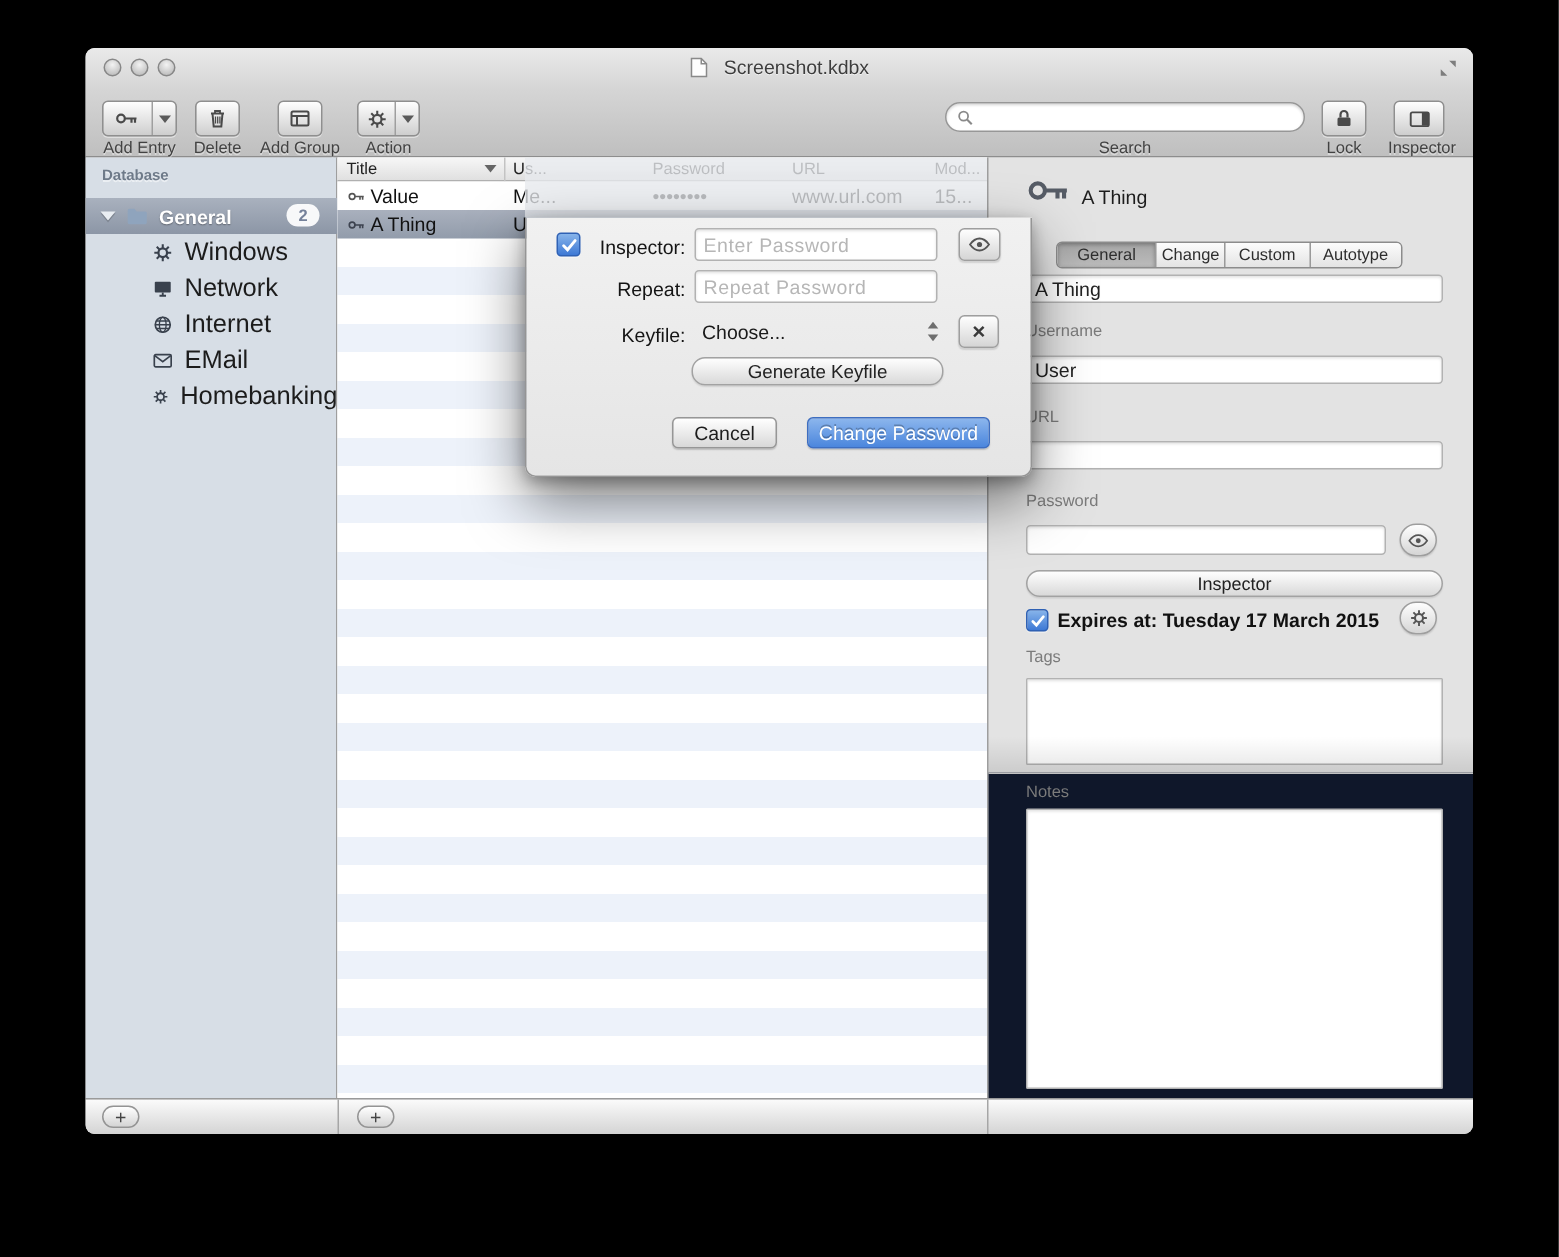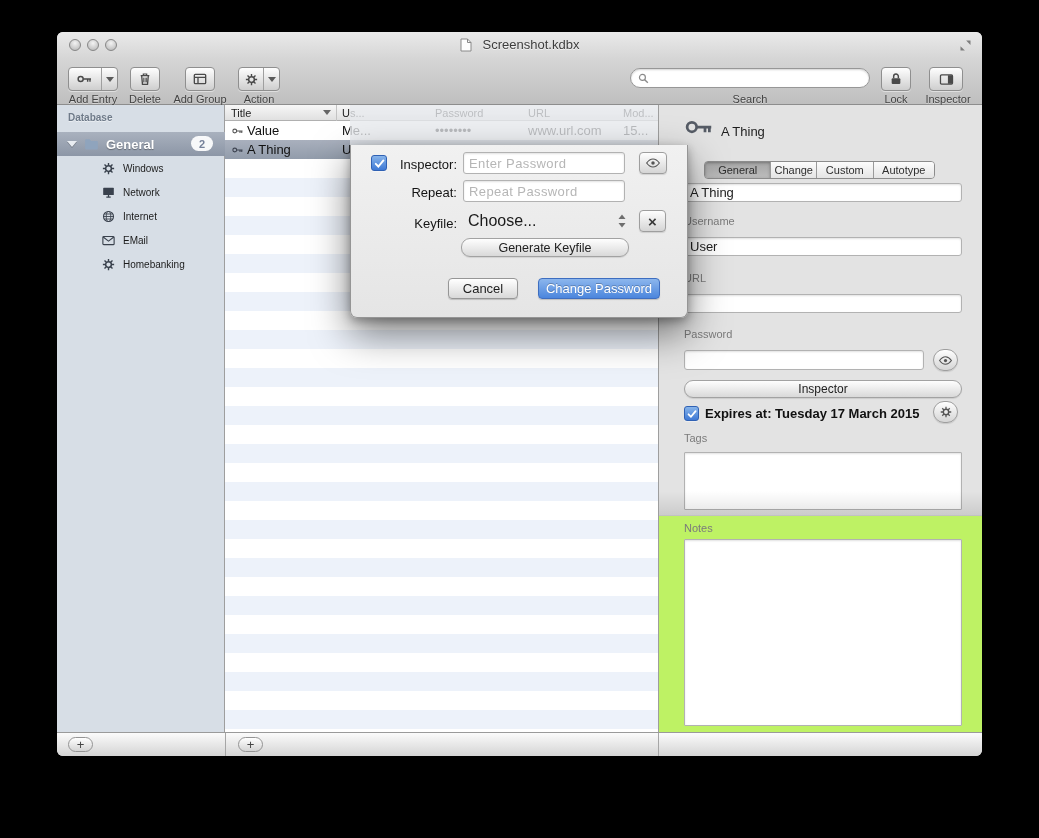--- a/index.html
+++ b/index.html
@@ -40,21 +40,21 @@
              background:#d7dee6; border-right:1px solid #9e9e9e; }
   .sb-header { position:absolute; left:11px; top:7px; font-size:10px; font-weight:bold;
                color:#6e7a89; text-shadow:0 1px 0 rgba(255,255,255,.5); }
   .sb-group { position:absolute; left:0; top:27px; width:168px; height:24px;
               background:linear-gradient(#a9b1be,#8c96a6); display:flex; align-items:center; }
   .sb-group .lbl { font-weight:bold; font-size:13px; color:#fff; text-shadow:0 1px 1px rgba(0,0,0,.35); }
   .badge { position:absolute; right:12px; top:4px; min-width:22px; height:15px; border-radius:8px;
            background:rgba(255,255,255,.92); color:#75819a; font-size:11px; font-weight:bold;
            display:flex; align-items:center; justify-content:center; padding:0 6px; }
   .sb-item { position:absolute; left:0; width:168px; height:24px; display:flex; align-items:center;
-             font-size:10px; color:#1c1c1c; }
+             font-size:17px; color:#1c1c1c; }
   .sb-item .ic { margin-left:44px; margin-right:7px; color:#39414d; }
   .disc { width:0; height:0; border-left:5px solid transparent; border-right:5px solid transparent;
           border-top:6px solid #e9edf2; margin-left:10px; margin-right:6px;
           filter:drop-shadow(0 1px 0 rgba(0,0,0,.25)); }
 
   
   .list { position:absolute; left:168px; top:73px; width:433px; height:627px; background:#fff; }
   .list-header { position:absolute; left:0; top:0; width:433px; height:16px;
                  background:linear-gradient(#f7f7f7,#e0e0e0); border-bottom:1px solid #b0b0b0;
                  font-size:11px; color:#222; }
@@ -83,21 +83,21 @@
               justify-content:center; color:#555; box-shadow:0 1px 1px rgba(0,0,0,.12); }
   .tabs { position:absolute; left:45px; top:56px; width:231px; height:18px; display:flex;
           border:1px solid #8c8c8c; border-radius:4px; overflow:hidden; font-size:11px; color:#2e2e2e; }
   .tab { display:flex; align-items:center; justify-content:center;
          background:linear-gradient(#fcfcfc,#e4e4e4); border-left:1px solid #9a9a9a; }
   .tab:first-child { border-left:none; }
   .tab.sel { background:linear-gradient(#a6a6a6,#bcbcbc); box-shadow:inset 0 1px 3px rgba(0,0,0,.3); }
   .checkbox { border:1px solid #2f61b4; border-radius:3px;
               background:linear-gradient(#87b4ea,#3e79d5); display:flex; align-items:center;
               justify-content:center; box-shadow:0 1px 0 rgba(255,255,255,.4); }
-  .insp-lower { position:absolute; left:0; top:410px; width:324px; height:217px; background:#bef264;
+  .insp-lower { position:absolute; left:0; top:410px; width:324px; height:217px; background:#0f172a;
                 border-top:1px solid #c2c2c2; }
   .shadow-band { position:absolute; left:0; top:386px; width:324px; height:24px;
                  background:linear-gradient(rgba(0,0,0,0),rgba(0,0,0,.10)); }
 
   
   .sheet { position:absolute; left:293px; top:113px; width:338px; height:173px; z-index:60;
            background:linear-gradient(#f1f1f1,#e5e5e5); border:1px solid #959595; border-top:none;
            border-radius:0 0 7px 7px;
            box-shadow:0 16px 38px rgba(0,0,0,.5), 0 3px 10px rgba(0,0,0,.3); }
   .sh-label { position:absolute; font-size:13px; color:#141414; text-align:right; width:70px; left:36px; }
@@ -410,21 +410,21 @@
       <svg class="ic" width="16" height="16">
           <use href="#i-eye"></use>
         </svg>
     </div>
 
     <div class="sh-label" style="top:40px">Repeat:</div>
     <input class="field" style="left: 112px; top: 35px; width: 162px; height: 22px;" placeholder="Repeat Password">
 
     <div class="sh-label" style="top:71px">Keyfile:</div>
     <div class="abs" style="left:112px;top:65px;width:170px;height:22px;display:flex;align-items:center">
-      <span style="font-size:16px;color:#1a1a1a;margin-left:5px">Choose...</span>
+      <span style="font-size:13px;color:#1a1a1a;margin-left:5px">Choose...</span>
       <svg class="ic" width="10" height="16" style="position:absolute;right:6px;top:3px">
           <use href="#i-stepper"></use>
         </svg>
     </div>
     <div class="roundbtn" style="left:288px;top:65px;width:27px;height:22px;border-radius:4px;font-size:15px;font-weight:bold;color:#3a3a3a">
       <span>×</span>
     </div>
 
     <div class="pill" style="left:110px;top:93px;width:168px;height:19px;font-size:12.5px">Generate Keyfile</div>
 

